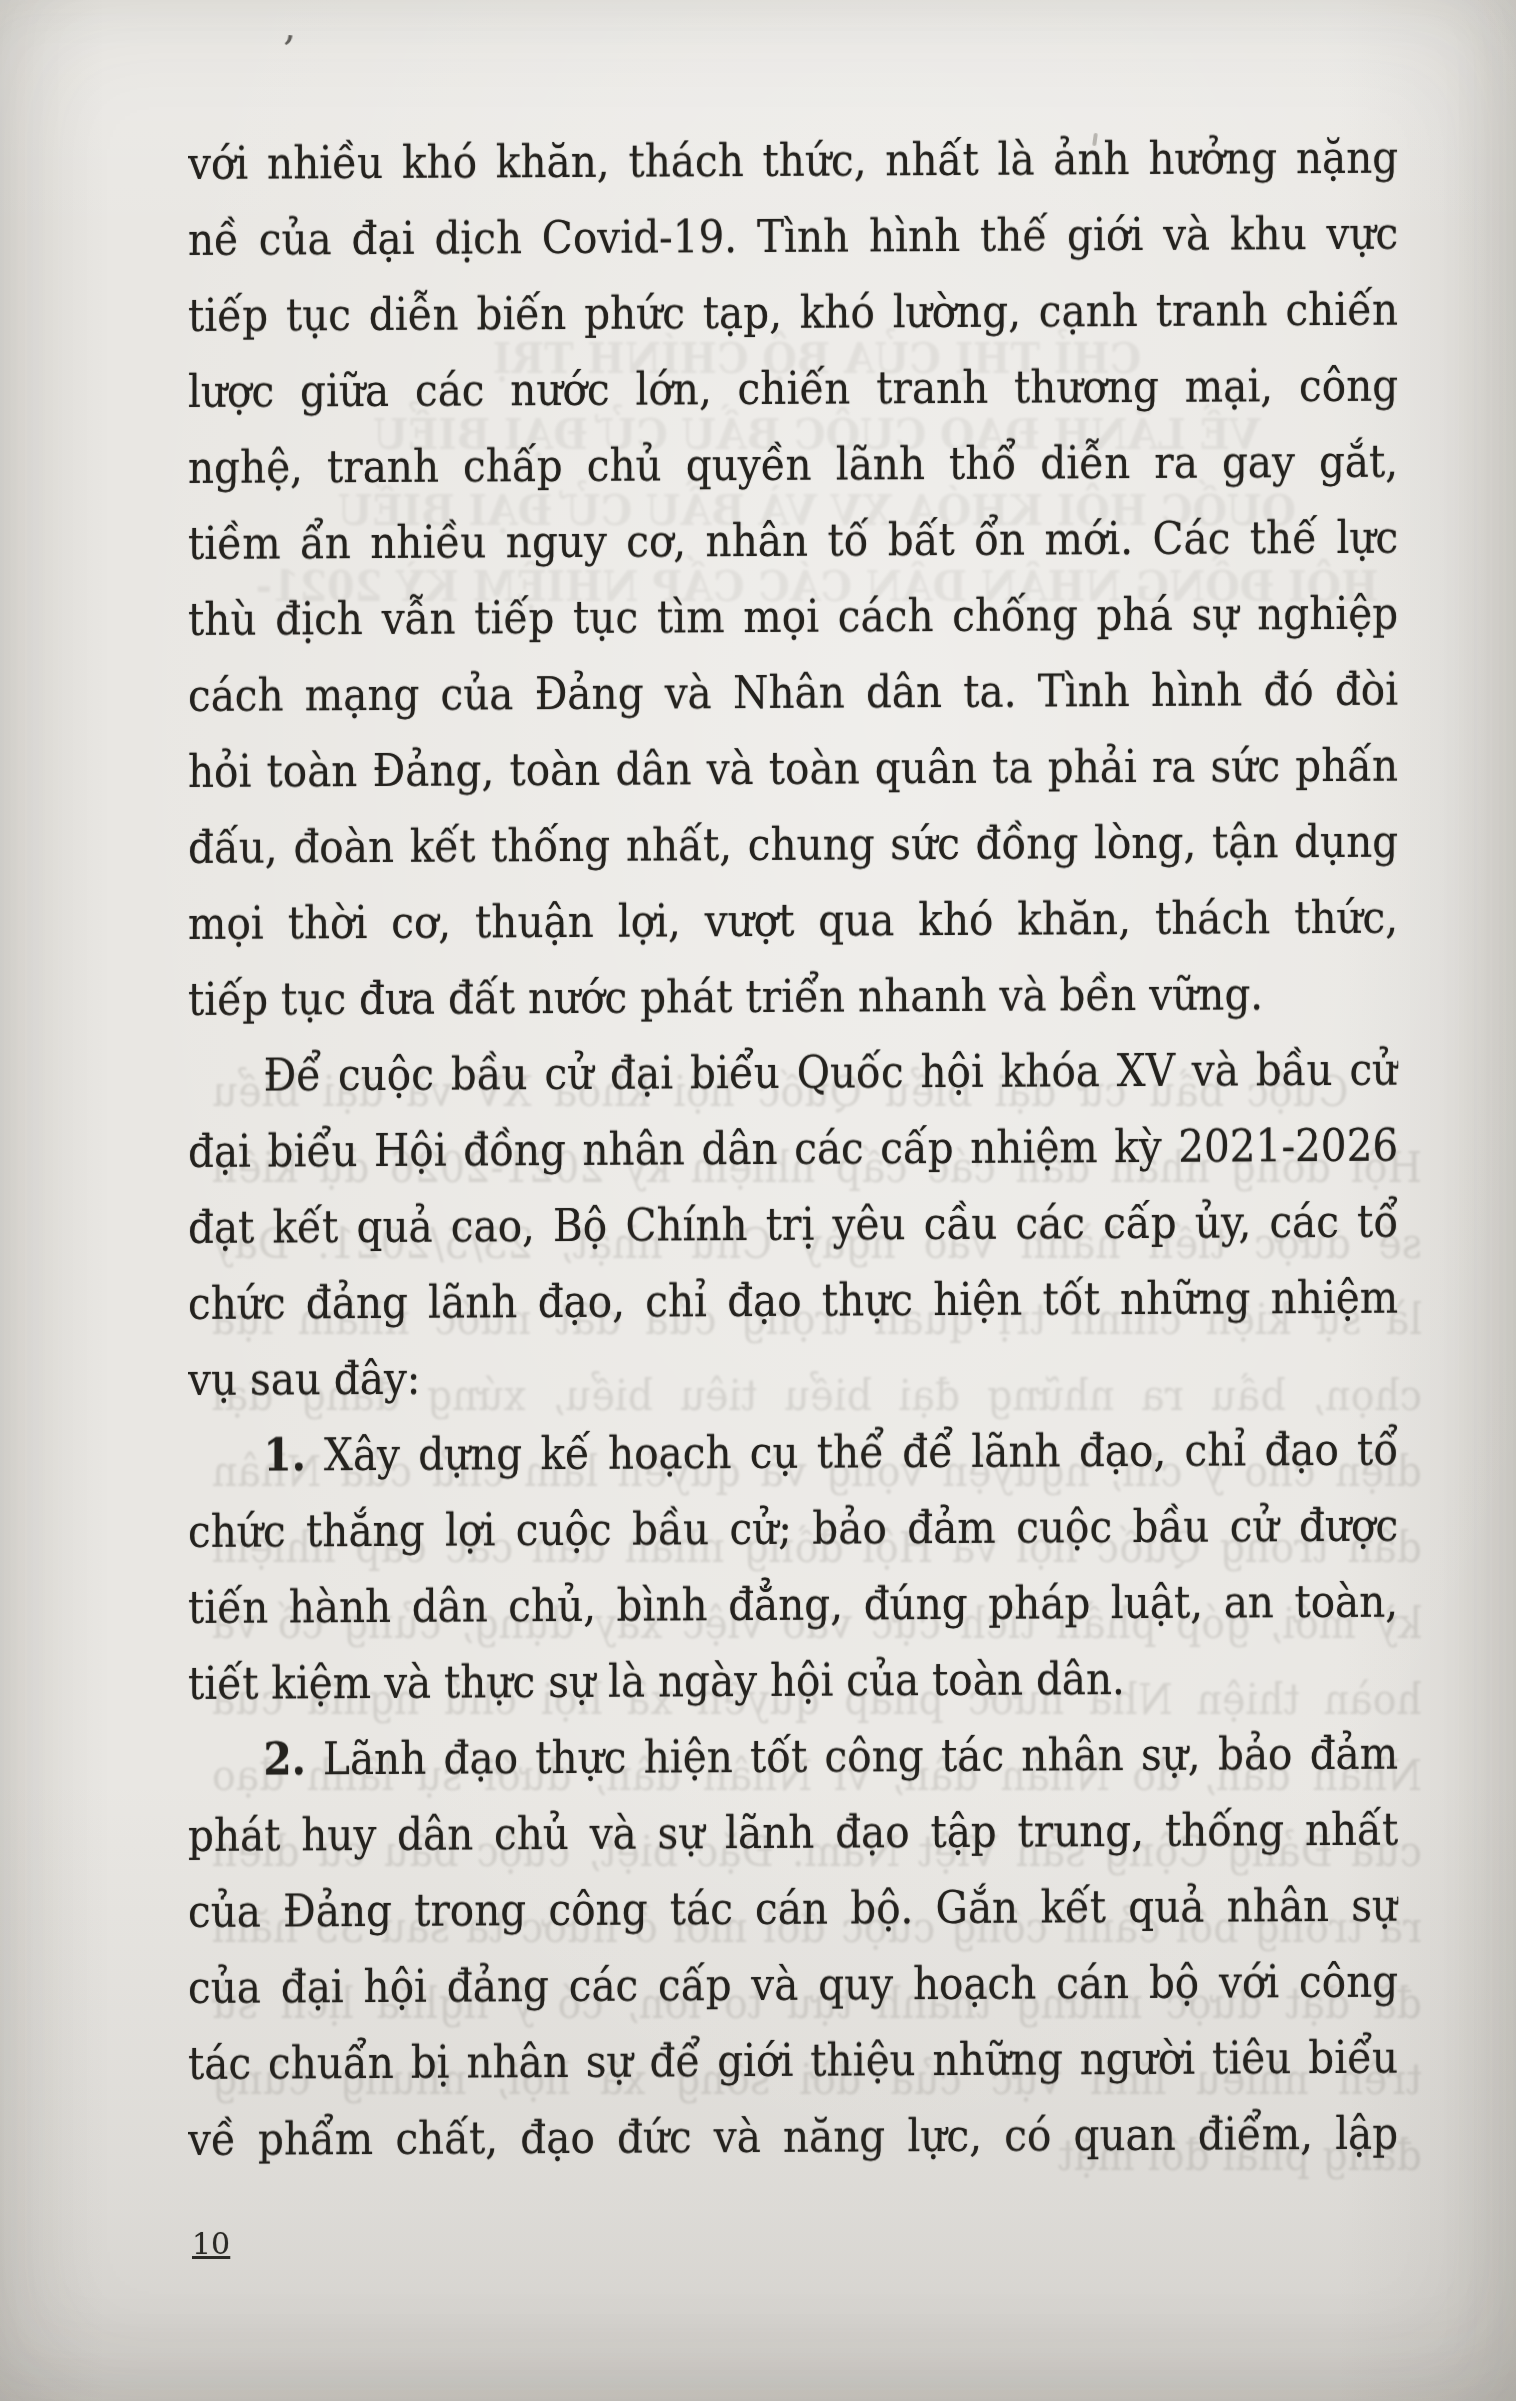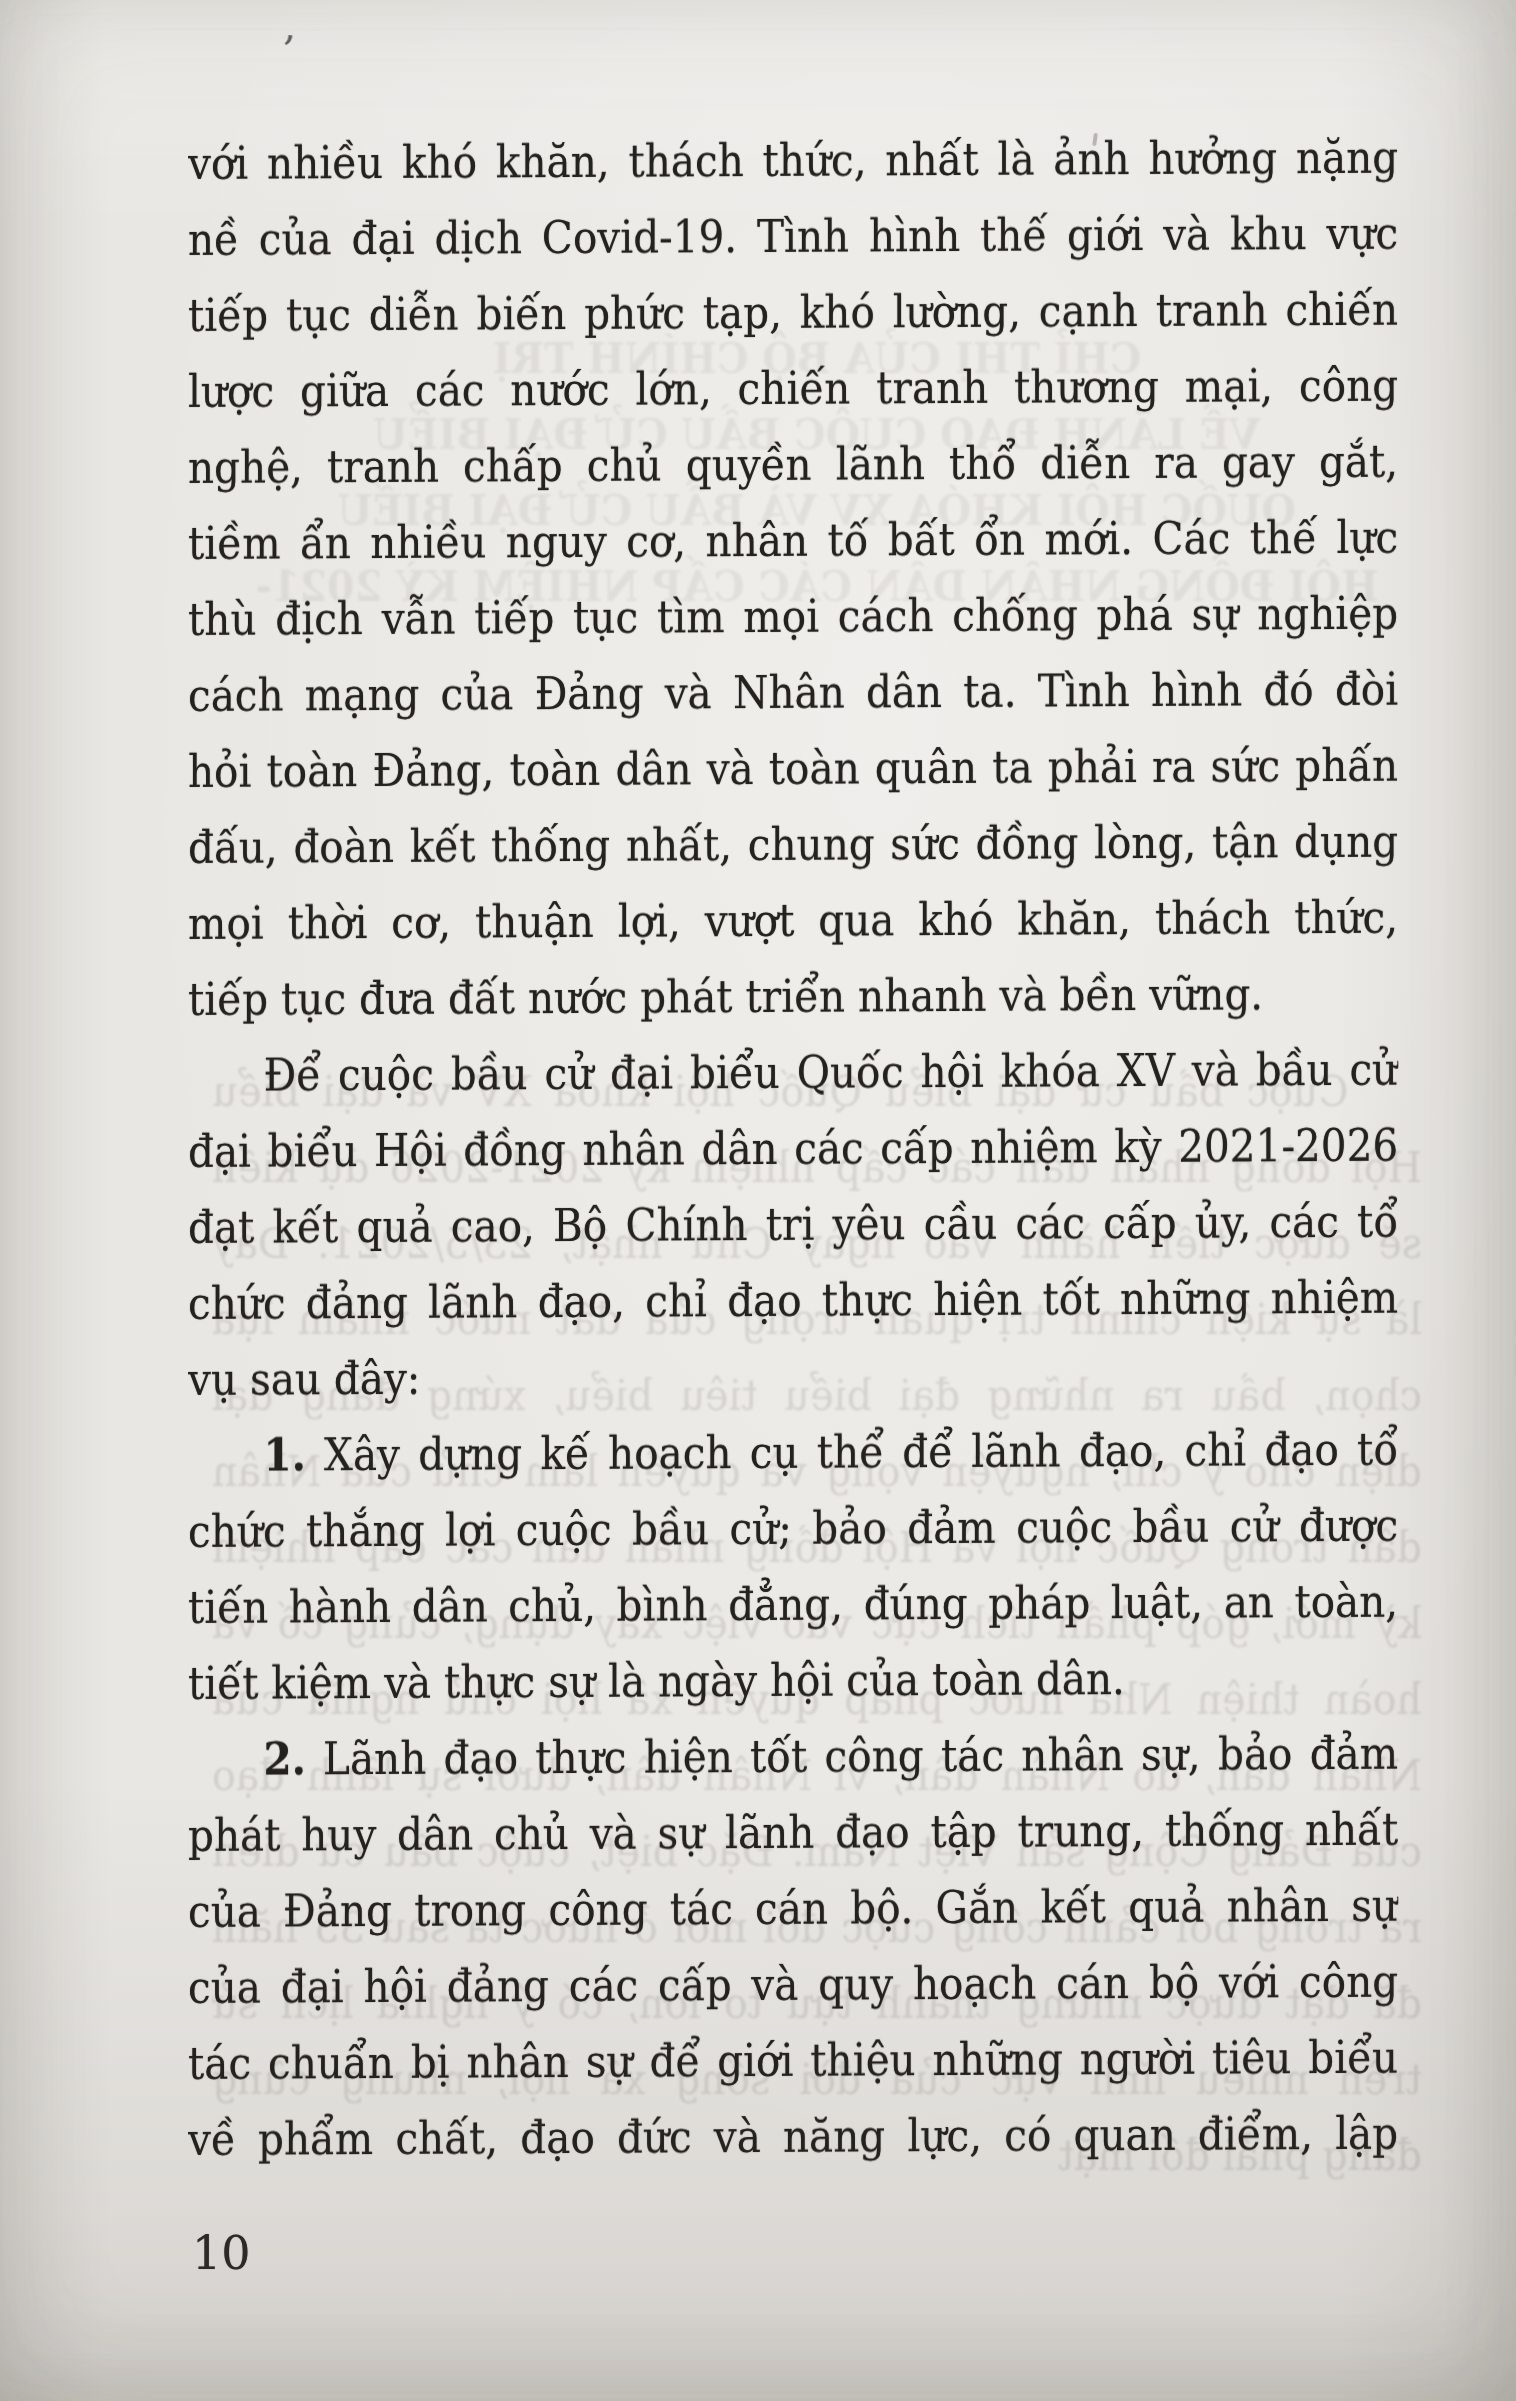--- a/index.html
+++ b/index.html
@@ -45,23 +45,24 @@
   }
   .bleed .bl{height:76px;overflow:hidden;text-align:justify;text-align-last:justify;}
   .bleed .bl.ind{text-indent:80px;}
   .bleed.lower{top:1053px;opacity:0.17;}
   .bleed.upper{top:320px;opacity:0.09;font-weight:bold;}
   .bleed.upper .bl{text-align:center;text-align-last:center;}
   .bleed .bl.shortend{text-align-last:left;}
   
   .pagenum{
     position:absolute;left:192px;top:2226px;
-    font-size:46px;color:#2b2a26;
+    font-size:30px;color:#2b2a26;
     text-shadow:0 0 0.9px rgba(38,35,30,0.5);
     filter:blur(0.2px);
+    text-decoration:underline;
   }
   
   .speck1{
     position:absolute;left:281px;top:27px;
     font-size:41px;color:#4a4844;opacity:0.85;
     transform:rotate(6deg);
     filter:blur(0.4px);
   }
   .speck2{
     position:absolute;left:1093px;top:133px;

